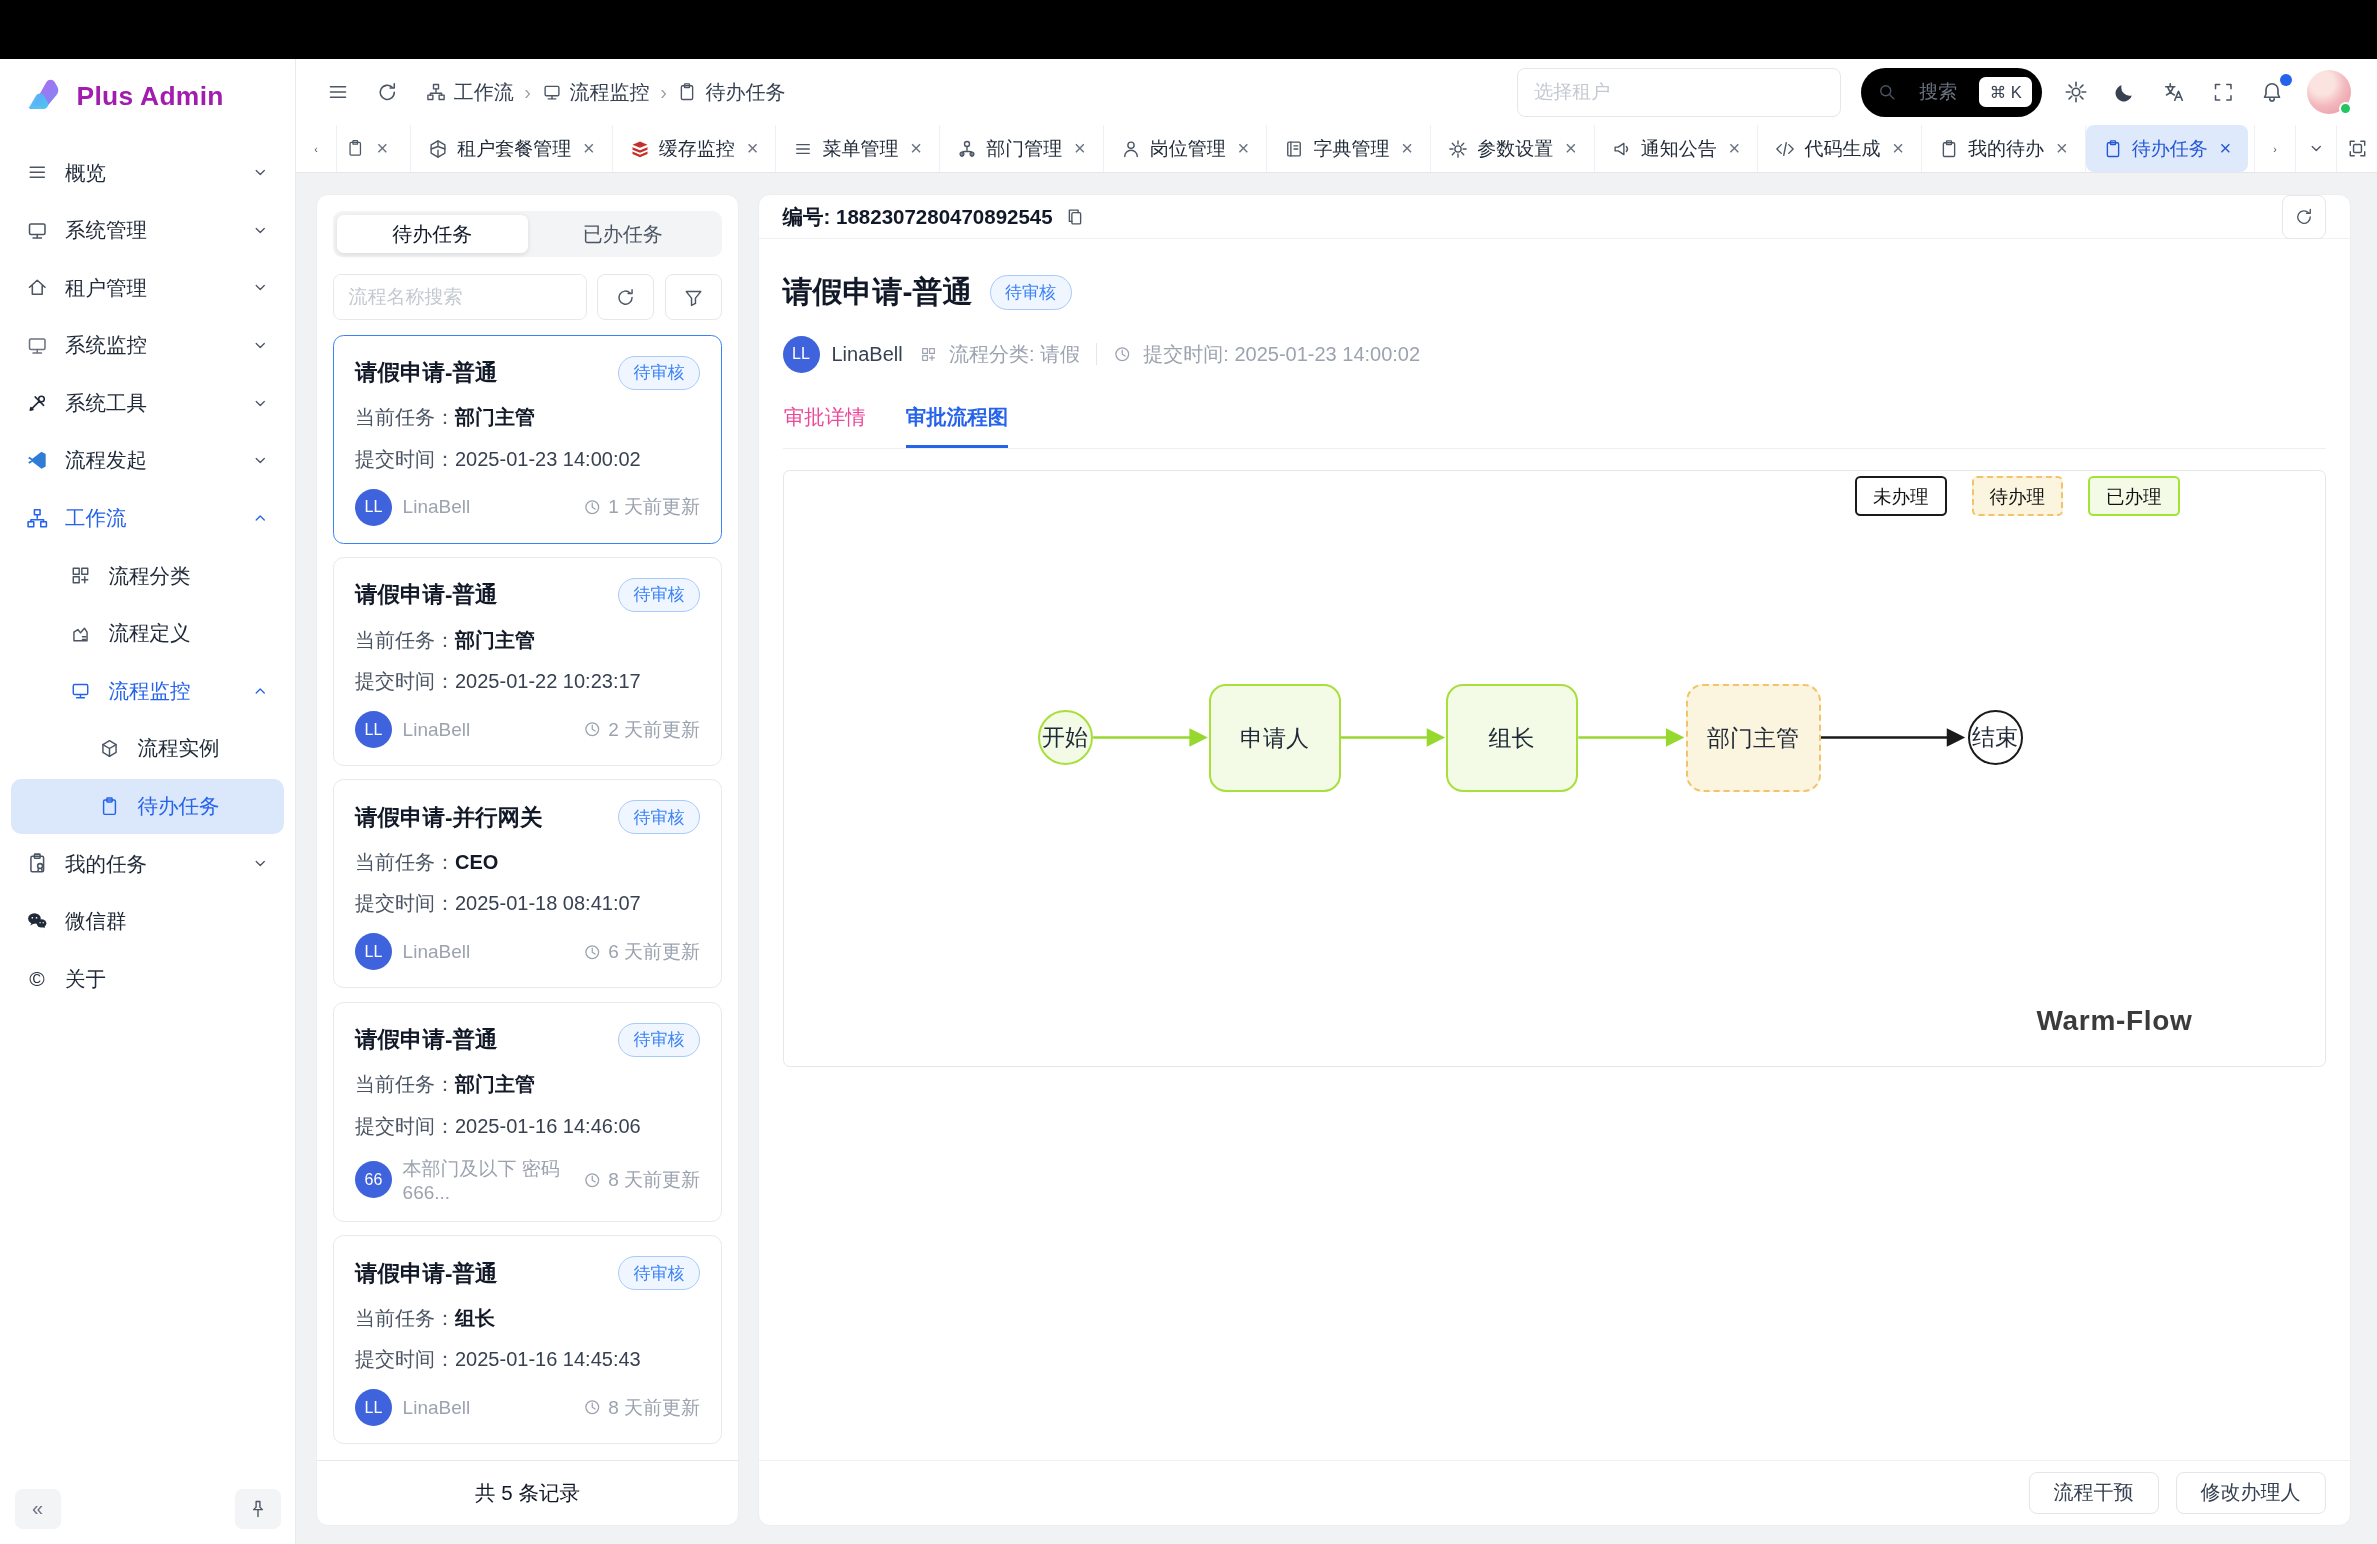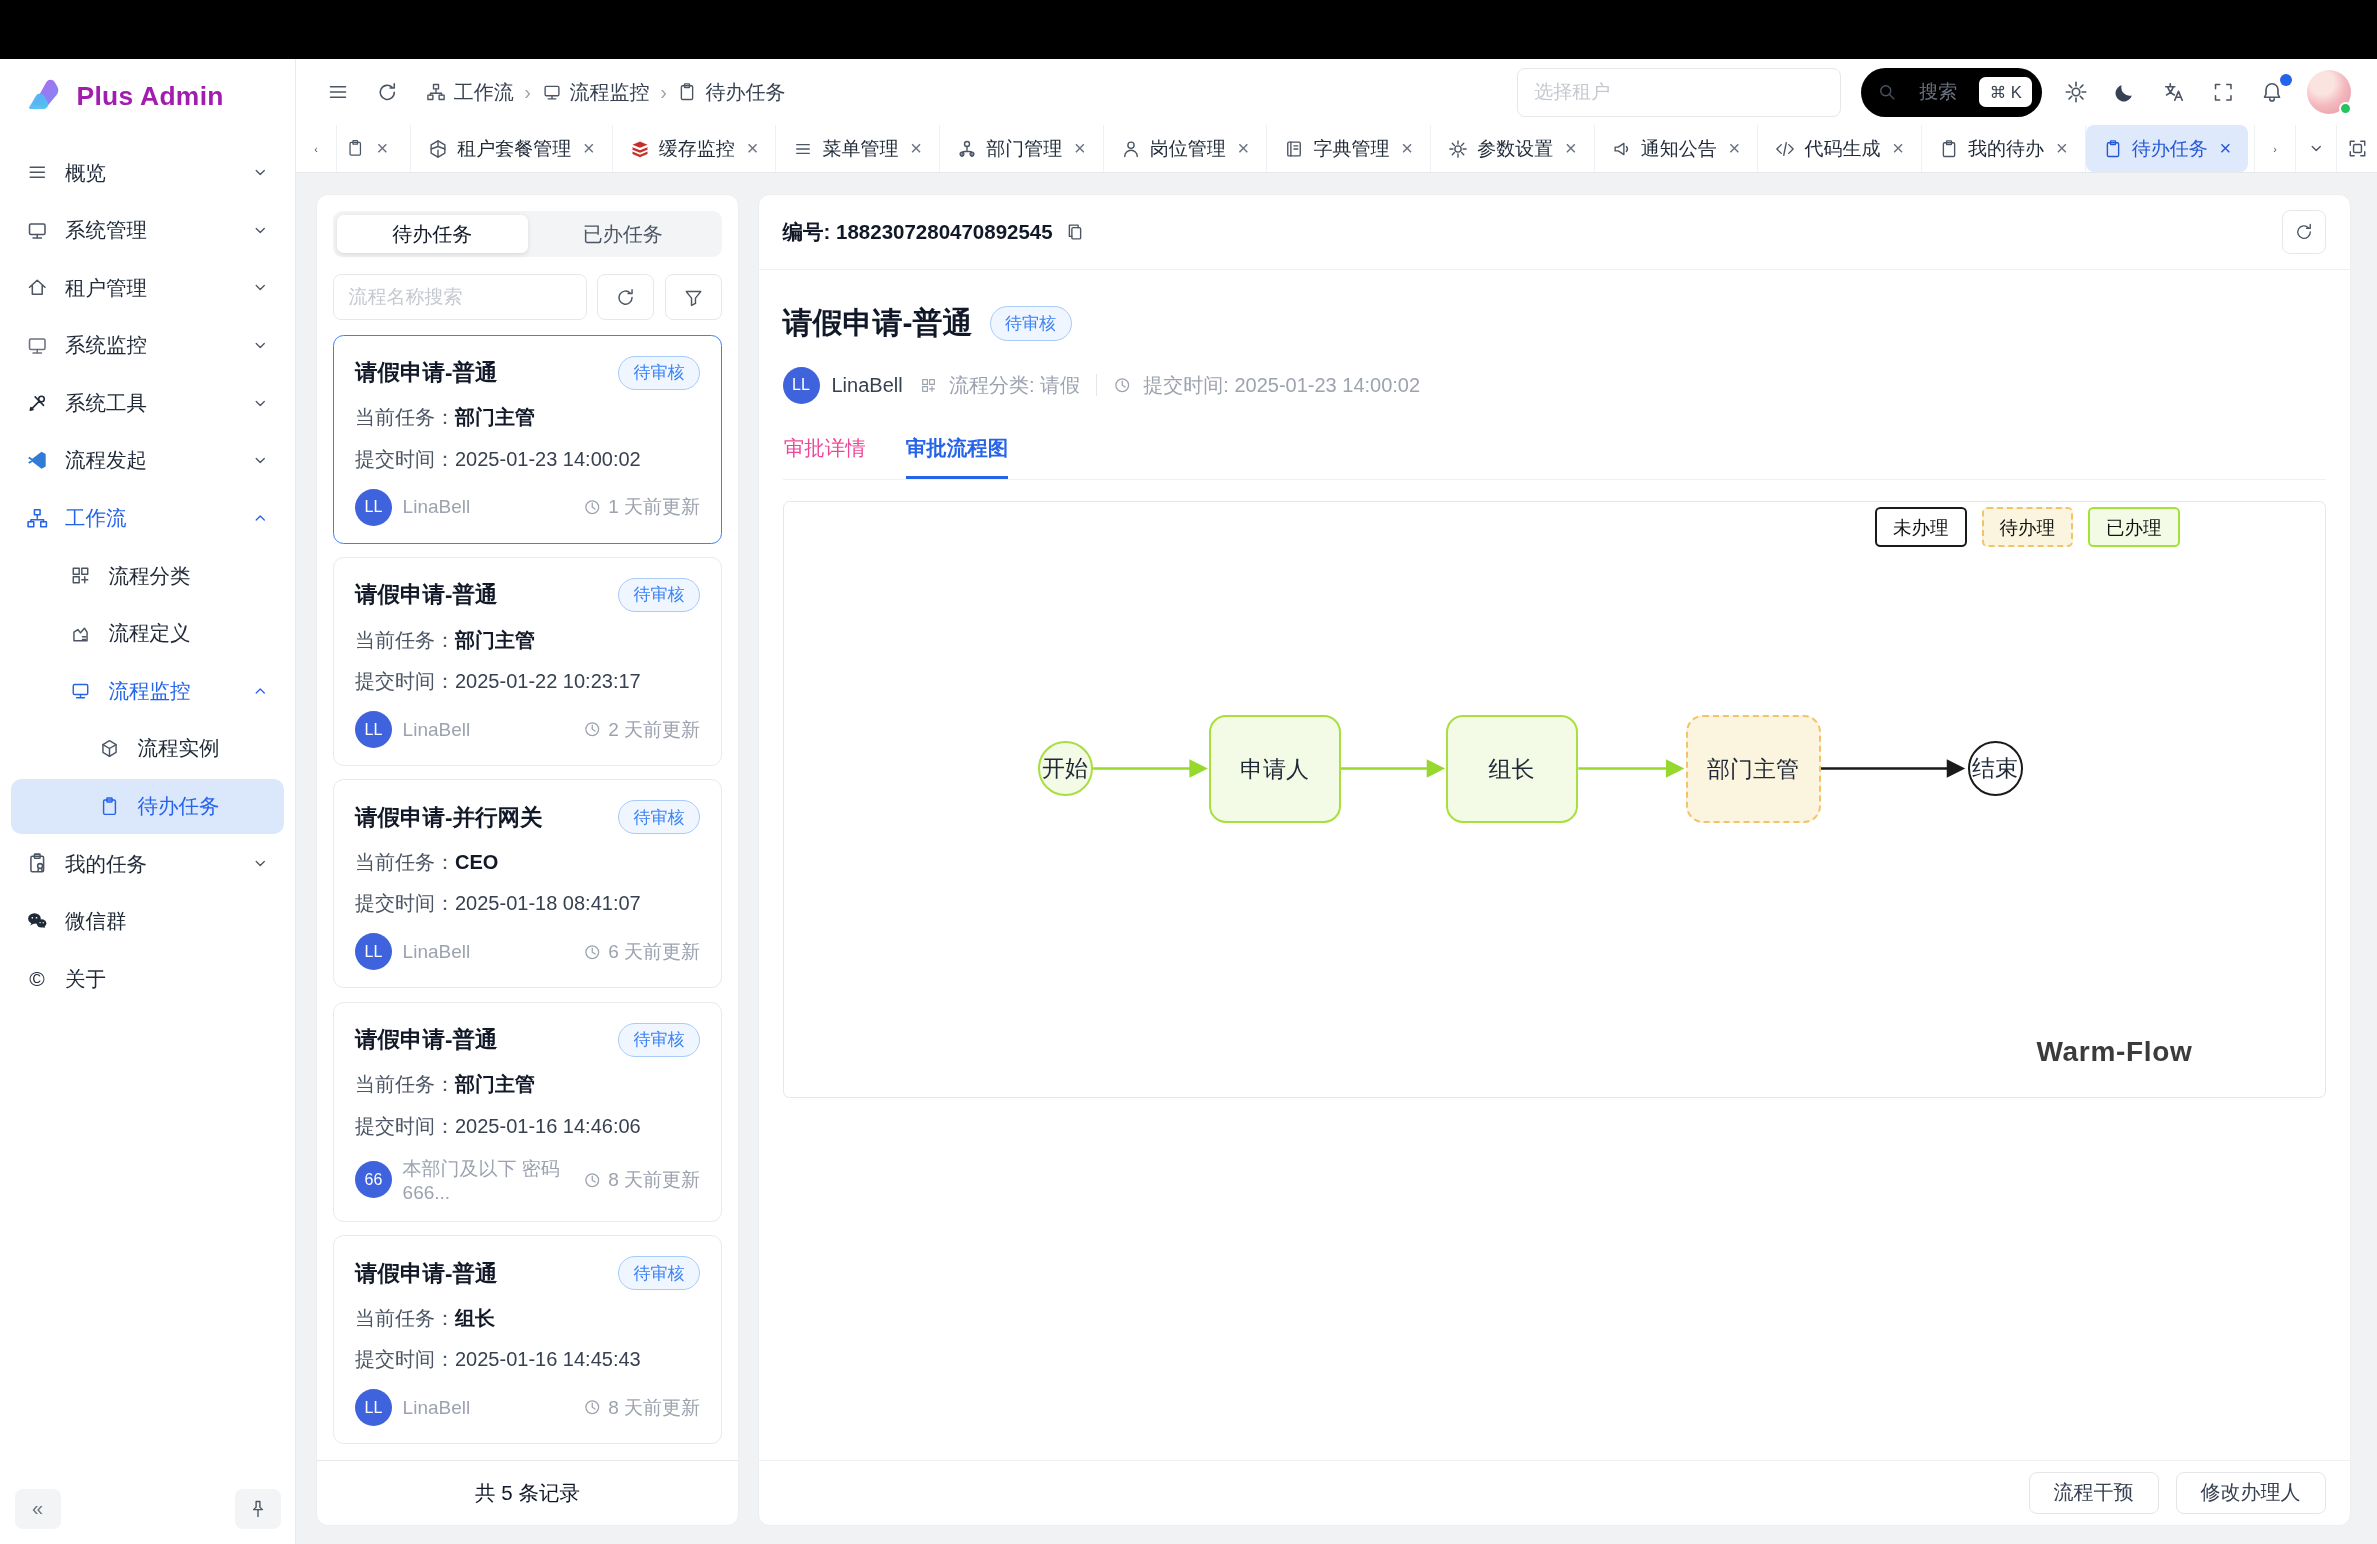--- a/index.html
+++ b/index.html
@@ -85,36 +85,36 @@
   .tc-line { margin-top:14.5px; font-size:20px; color:#4B5563; }
   .tc-line b { color:#111827; font-weight:700; }
   .tc-line .val { color:#374151; }
   .tc-foot { margin-top:16px; display:flex; align-items:center; gap:10.6px; font-size:19px; color:#9CA3AF; }
   .mini-av { width:37px; height:37px; border-radius:50%; background:#3E63DD; color:#fff; font-size:16px; display:flex; align-items:center; justify-content:center; flex:none; }
   .tc-foot .right { margin-left:auto; display:flex; align-items:center; gap:6.6px; white-space:nowrap; }
   .list-footer { border-top:0.7px solid #E5E7EB; height:65px; display:flex; align-items:center; justify-content:center; font-size:20.5px; color:#111827; flex:none; }
 
   
   .main-panel { flex:1; background:#fff; border:0.7px solid #ECEEF0; border-radius:12px; display:flex; flex-direction:column; min-width:0; min-height:0; }
-  .serial-row { height:75px; flex:none; display:flex; align-items:center; gap:12px; padding:0 24px; border-bottom:0.7px solid #EEF0F2; }
+  .serial-row { height:44px; flex:none; display:flex; align-items:center; gap:12px; padding:0 24px; border-bottom:0.7px solid #EEF0F2; }
   .serial-txt { font-size:20.5px; font-weight:700; color:#111827; }
   .copy-btn { cursor:pointer; display:flex; }
   .refresh-sq { margin-left:auto; width:44px; height:44px; border:0.7px solid #E5E7EB; border-radius:8px; display:flex; align-items:center; justify-content:center; cursor:pointer; }
   .detail-head { padding:33px 24px 0; }
   .dt-row { display:flex; align-items:center; gap:17px; }
   .dt-title { font-size:30px; font-weight:700; color:#111827; }
   .meta-row { display:flex; align-items:center; gap:12px; margin-top:22.5px; font-size:20px; color:#9CA3AF; }
   .meta-row .name { color:#374151; margin-right:5.3px; }
   .meta-av { width:37px; height:37px; border-radius:50%; background:#3E63DD; color:#fff; font-size:16px; display:flex; align-items:center; justify-content:center; }
   .meta-sep { width:0.7px; height:22.5px; background:#E5E7EB; margin:0 4px; }
   .detail-tabs { display:flex; gap:40px; margin-top:30px; border-bottom:0.7px solid #EEF0F2; padding:0 1.3px; }
   .d-tab { font-size:20.5px; color:#ec4899; padding-bottom:14.5px; cursor:pointer; border-bottom:3.3px solid transparent; }
   .d-tab.active { color:#2563EB; border-bottom-color:#2563EB; font-weight:600; }
   .flow-wrap { margin:21px 24px 0; height:597px; flex:none; border:0.7px solid #E5E7EB; border-radius:6.6px; position:relative; background:#fff; }
-  .legend { position:absolute; top:5.3px; right:145px; display:flex; gap:15px; }
+  .legend { position:absolute; top:5.3px; right:145px; display:flex; gap:25px; }
   .lg { font-size:18.5px; color:#111; padding:5.3px 16px; border-radius:5.3px; }
   .lg.todo   { border:2px solid #1a1a1a; background:#fff; }
   .lg.doing  { border:2px dashed #F2C469; background:#FBF4DE; }
   .lg.done   { border:2px solid #A3E338; background:#F3FBE6; }
   .flow-svg { position:absolute; inset:0; width:100%; height:100%; }
   .node { position:absolute; display:flex; align-items:center; justify-content:center; font-size:23px; color:#1f2937; }
   .n-circle-green { width:55px; height:55px; border-radius:50%; border:2px solid #A7DF3C; background:#F3FAE5; }
   .n-box-green { width:132px; height:108px; border-radius:17px; border:2px solid #A7DF3C; background:#F3FAE5; }
   .n-box-orange { width:135px; height:108px; border-radius:17px; border:2px dashed #F2C469; background:#FBF4DE; }
   .n-circle-end { width:55px; height:55px; border-radius:50%; border:2.6px solid #1a1a1a; background:#fff; }

